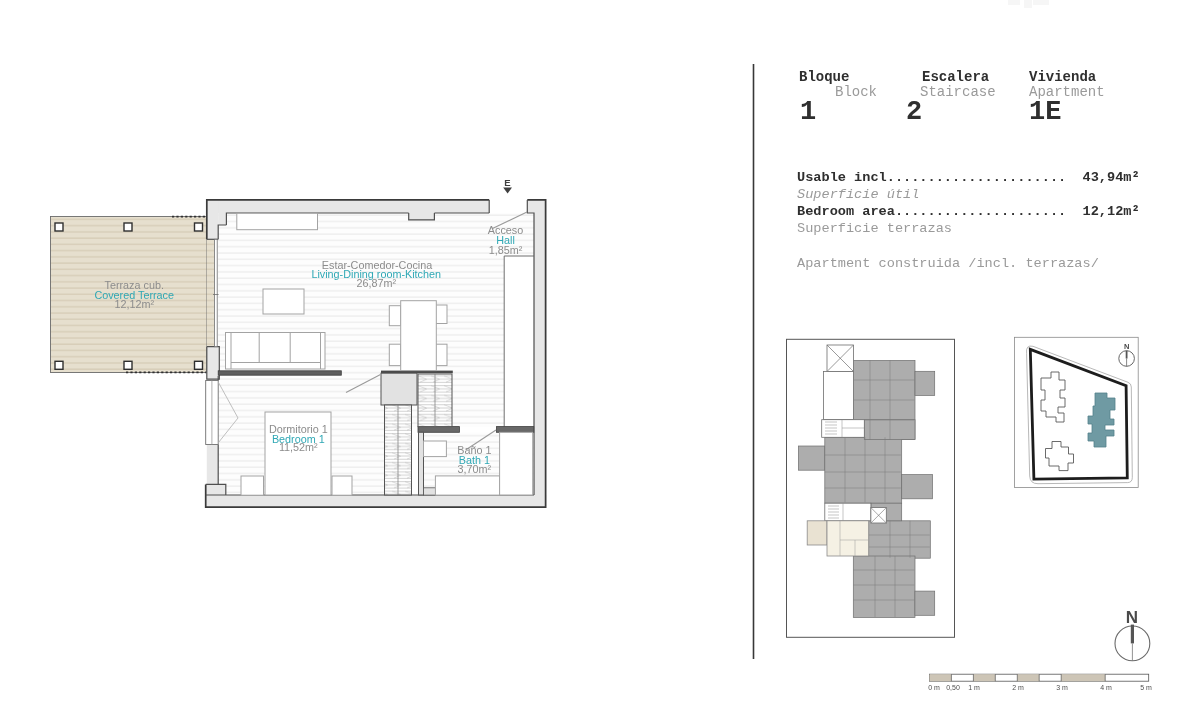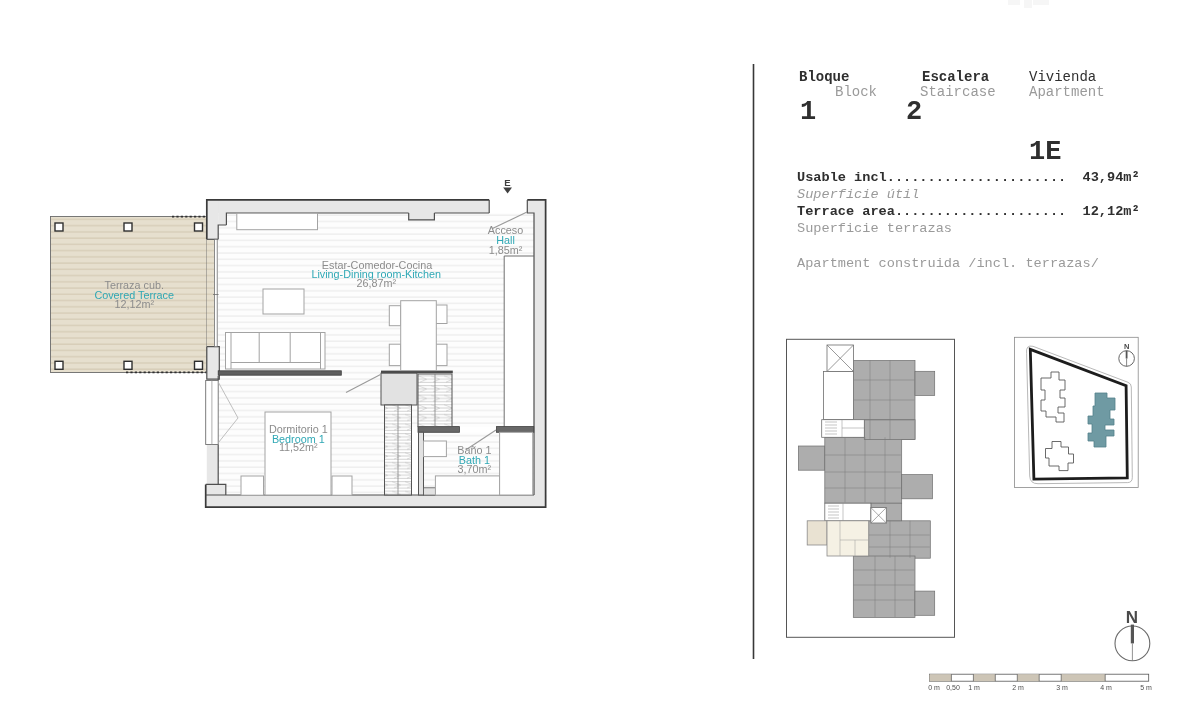--- a/index.html
+++ b/index.html
@@ -257,22 +257,22 @@
     </g>
   </g>
 </svg>
 
 <div class="mono" style="left:799px;top:69px;font-size:14px;font-weight:bold;color:#2f2f2f;text-align:right;">Bloque</div>
 <div class="mono" style="left:799px;top:84px;font-size:14px;color:#9a9a9a;margin-left:36px;">Block</div>
 <div class="mono" style="left:800px;top:97px;font-size:27px;font-weight:bold;color:#2f2f2f;">1</div>
 <div class="mono" style="left:922px;top:69px;font-size:14px;font-weight:bold;color:#2f2f2f;">Escalera</div>
 <div class="mono" style="left:902px;top:84px;font-size:14px;color:#9a9a9a;margin-left:18px;">Staircase</div>
 <div class="mono" style="left:906px;top:97px;font-size:27px;font-weight:bold;color:#2f2f2f;">2</div>
-<div class="mono" style="left:1029px;top:69px;font-size:14px;font-weight:normal;color:#2f2f2f;">Vivienda</div>
+<div class="mono" style="left:1029px;top:69px;font-size:14px;font-weight:bold;color:#2f2f2f;">Vivienda</div>
 <div class="mono" style="left:1029px;top:84px;font-size:14px;color:#9a9a9a;">Apartment</div>
-<div class="mono" style="left:1029px;top:97px;font-size:27px;font-weight:bold;color:#2f2f2f;margin-top:40px;">1E</div>
+<div class="mono" style="left:1029px;top:97px;font-size:27px;font-weight:bold;color:#2f2f2f;">1E</div>
 
 <div class="mono" style="left:797px;top:170px;font-size:13.6px;font-weight:bold;color:#2f2f2f;">Usable incl......................  43,94m²</div>
 <div class="mono" style="left:797px;top:187px;font-size:13.6px;color:#9a9a9a;font-style:italic;">Superficie útil</div>
-<div class="mono" style="left:797px;top:204px;font-size:13.6px;font-weight:bold;color:#2f2f2f;">Terrace area.....................  12,12m²</div>
+<div class="mono" style="left:797px;top:204px;font-size:13.6px;font-weight:bold;color:#2f2f2f;">Bedroom area.....................  12,12m²</div>
 <div class="mono" style="left:797px;top:221px;font-size:13.6px;color:#9a9a9a;">Superficie terrazas</div>
 <div class="mono" style="left:797px;top:256px;font-size:13.6px;color:#9a9a9a;">Apartment construida /incl. terrazas/</div>
 </div>
 
 </body></html>

